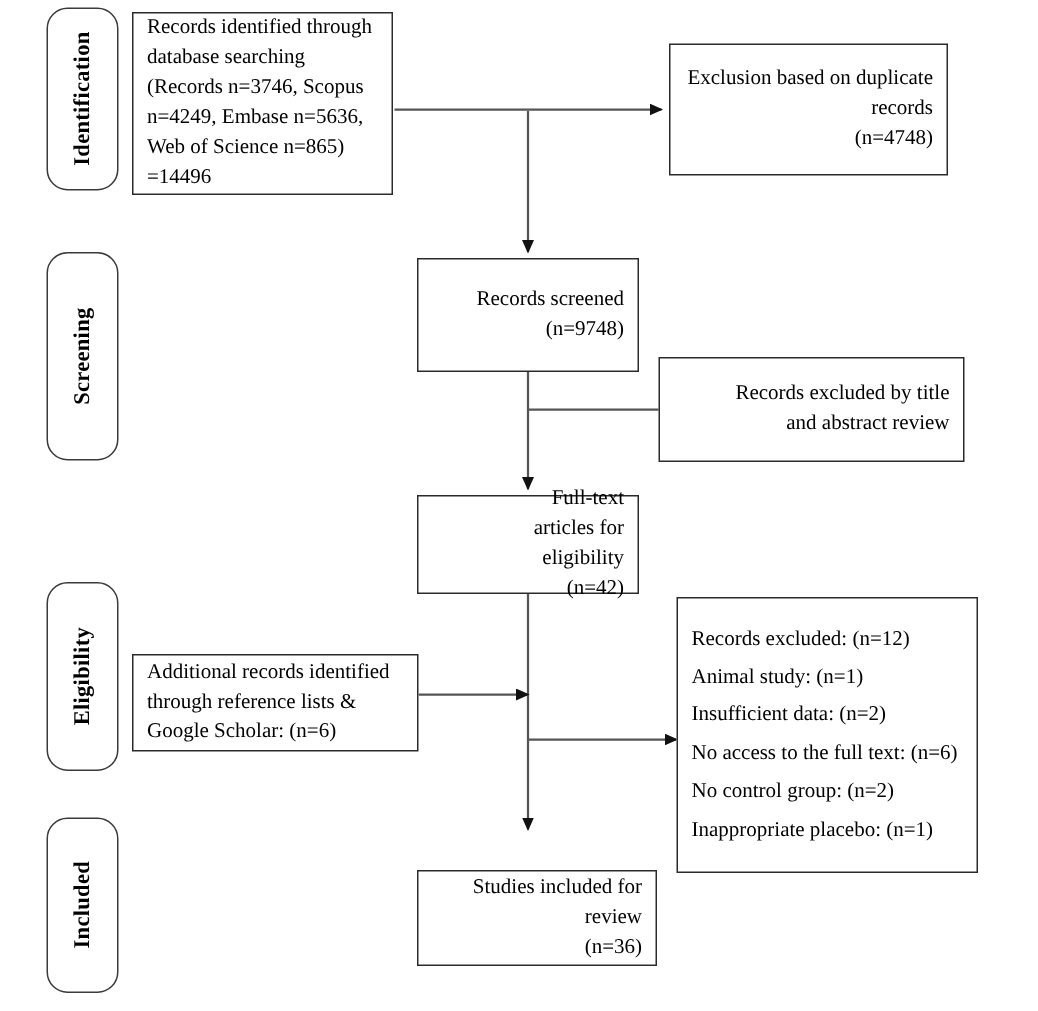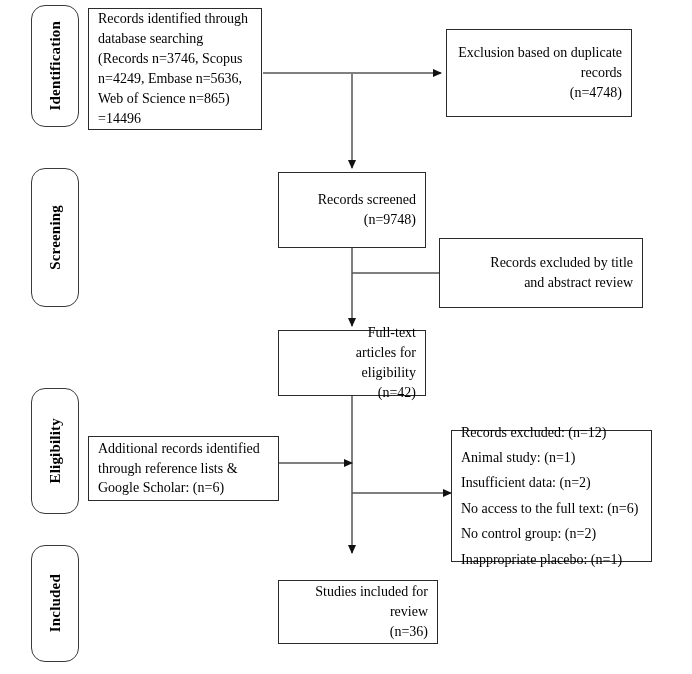--- a/index.html
+++ b/index.html
@@ -148,21 +148,21 @@
   </div>
 
   <div class="node left" style="left:88px; top:436px; width:191px; height:65px;">
     <div class="pad">
       <span class="line">Additional records identified</span>
       <span class="line">through reference lists &amp;</span>
       <span class="line">Google Scholar: (n=6)</span>
     </div>
   </div>
 
-  <div class="node left spaced" style="left:451px; top:398px; width:201px; height:132px;margin-top:32px;">
+  <div class="node left spaced" style="left:451px; top:398px; width:201px; height:184px;">
     <div class="pad">
       <span class="line">Records excluded: (n=12)</span>
       <span class="line">Animal study: (n=1)</span>
       <span class="line">Insufficient data: (n=2)</span>
       <span class="line">No access to the full text: (n=6)</span>
       <span class="line">No control group: (n=2)</span>
       <span class="line">Inappropriate placebo: (n=1)</span>
     </div>
   </div>
 

